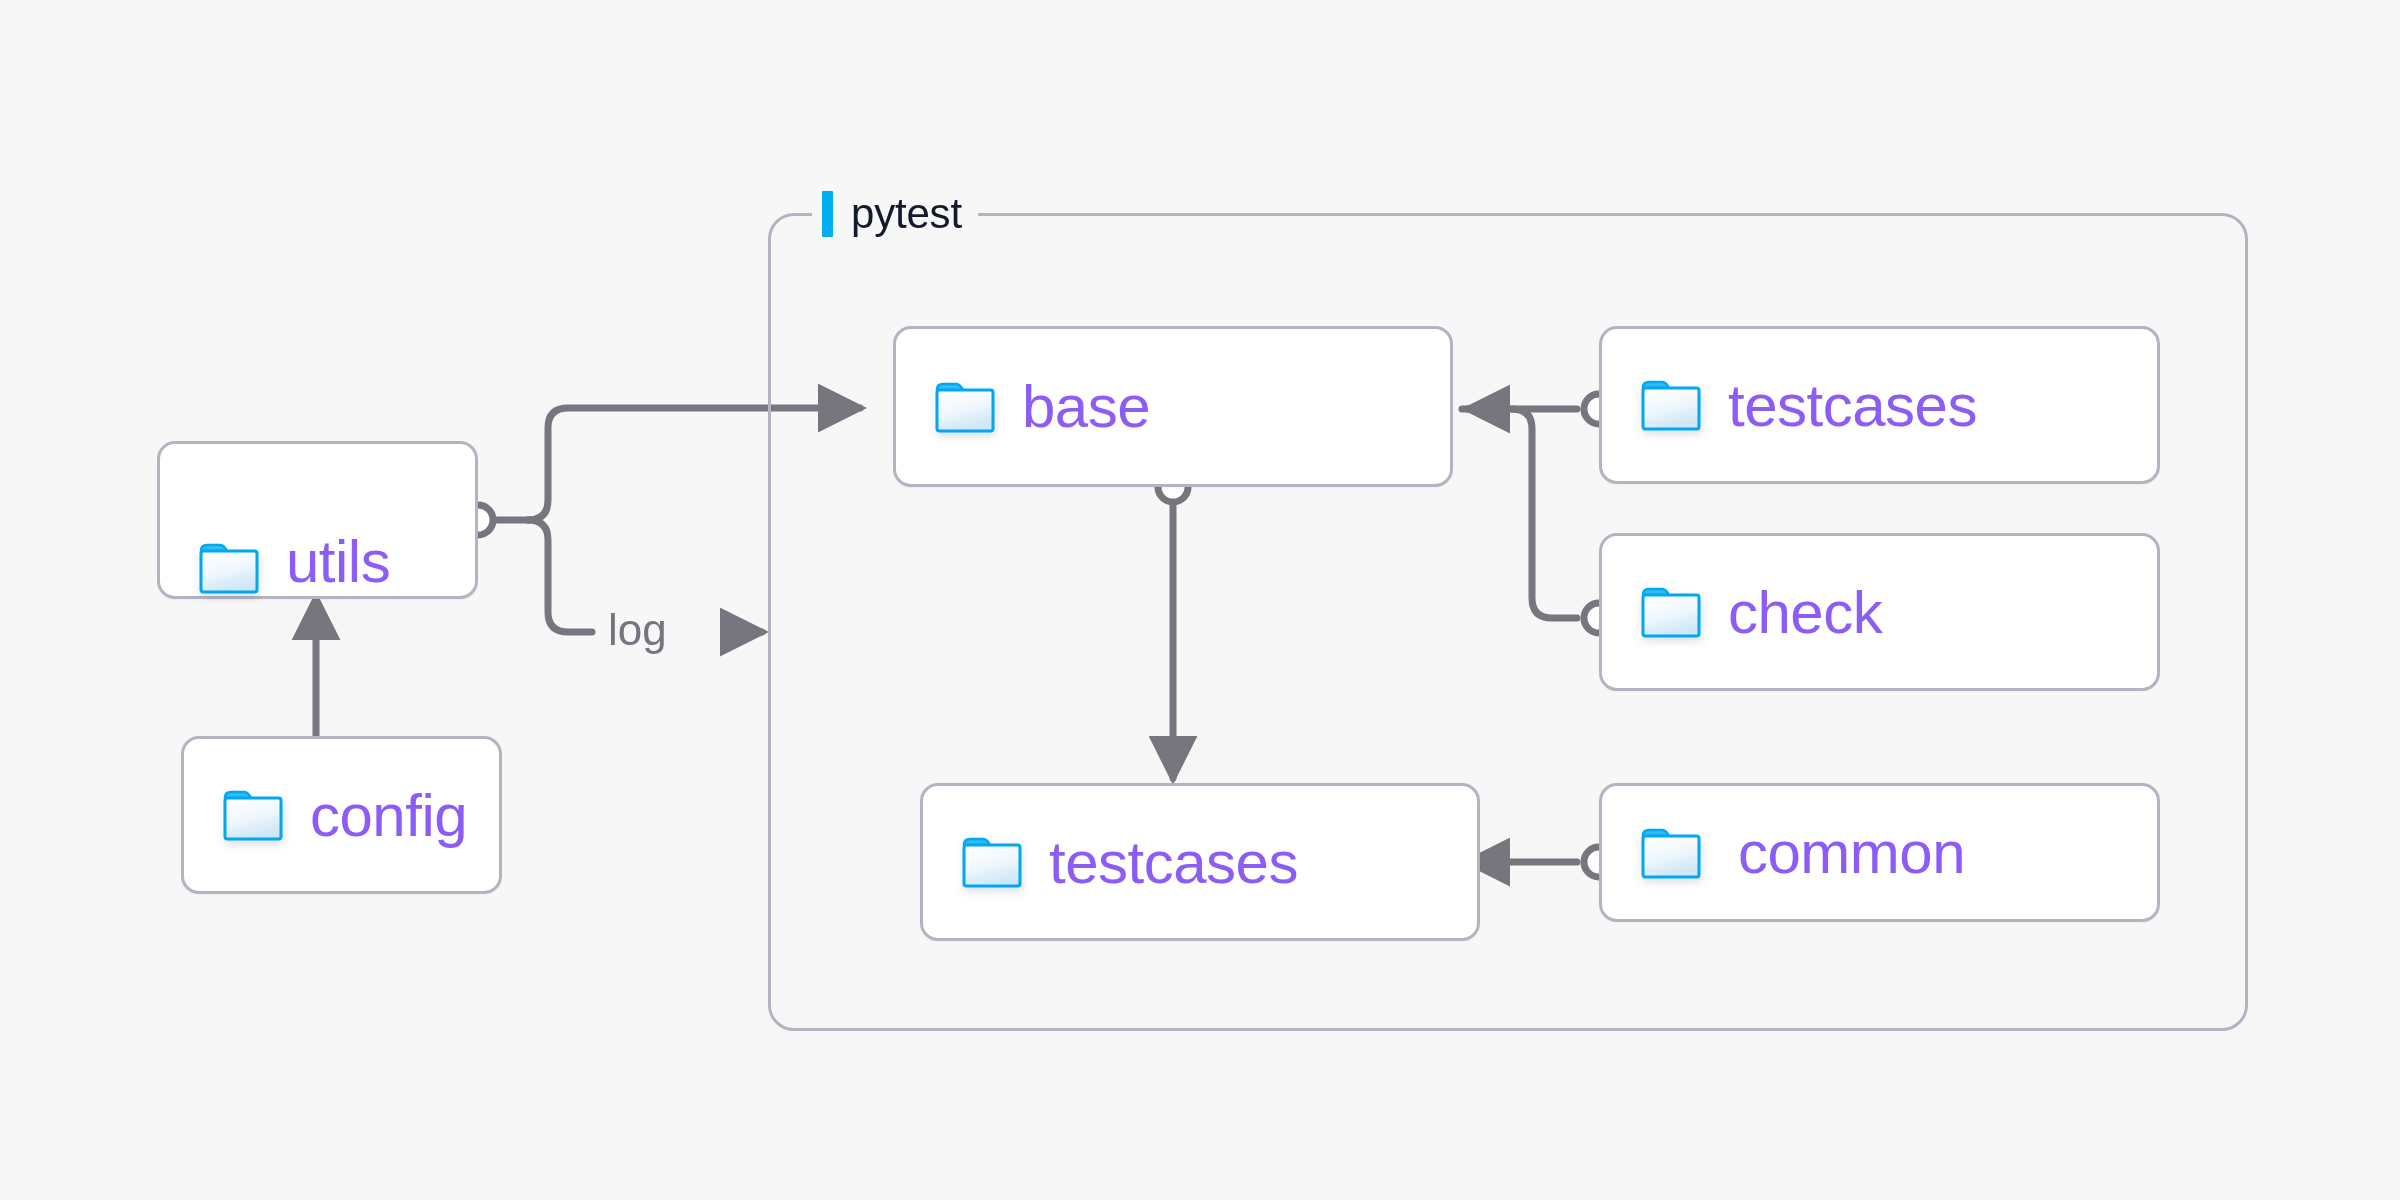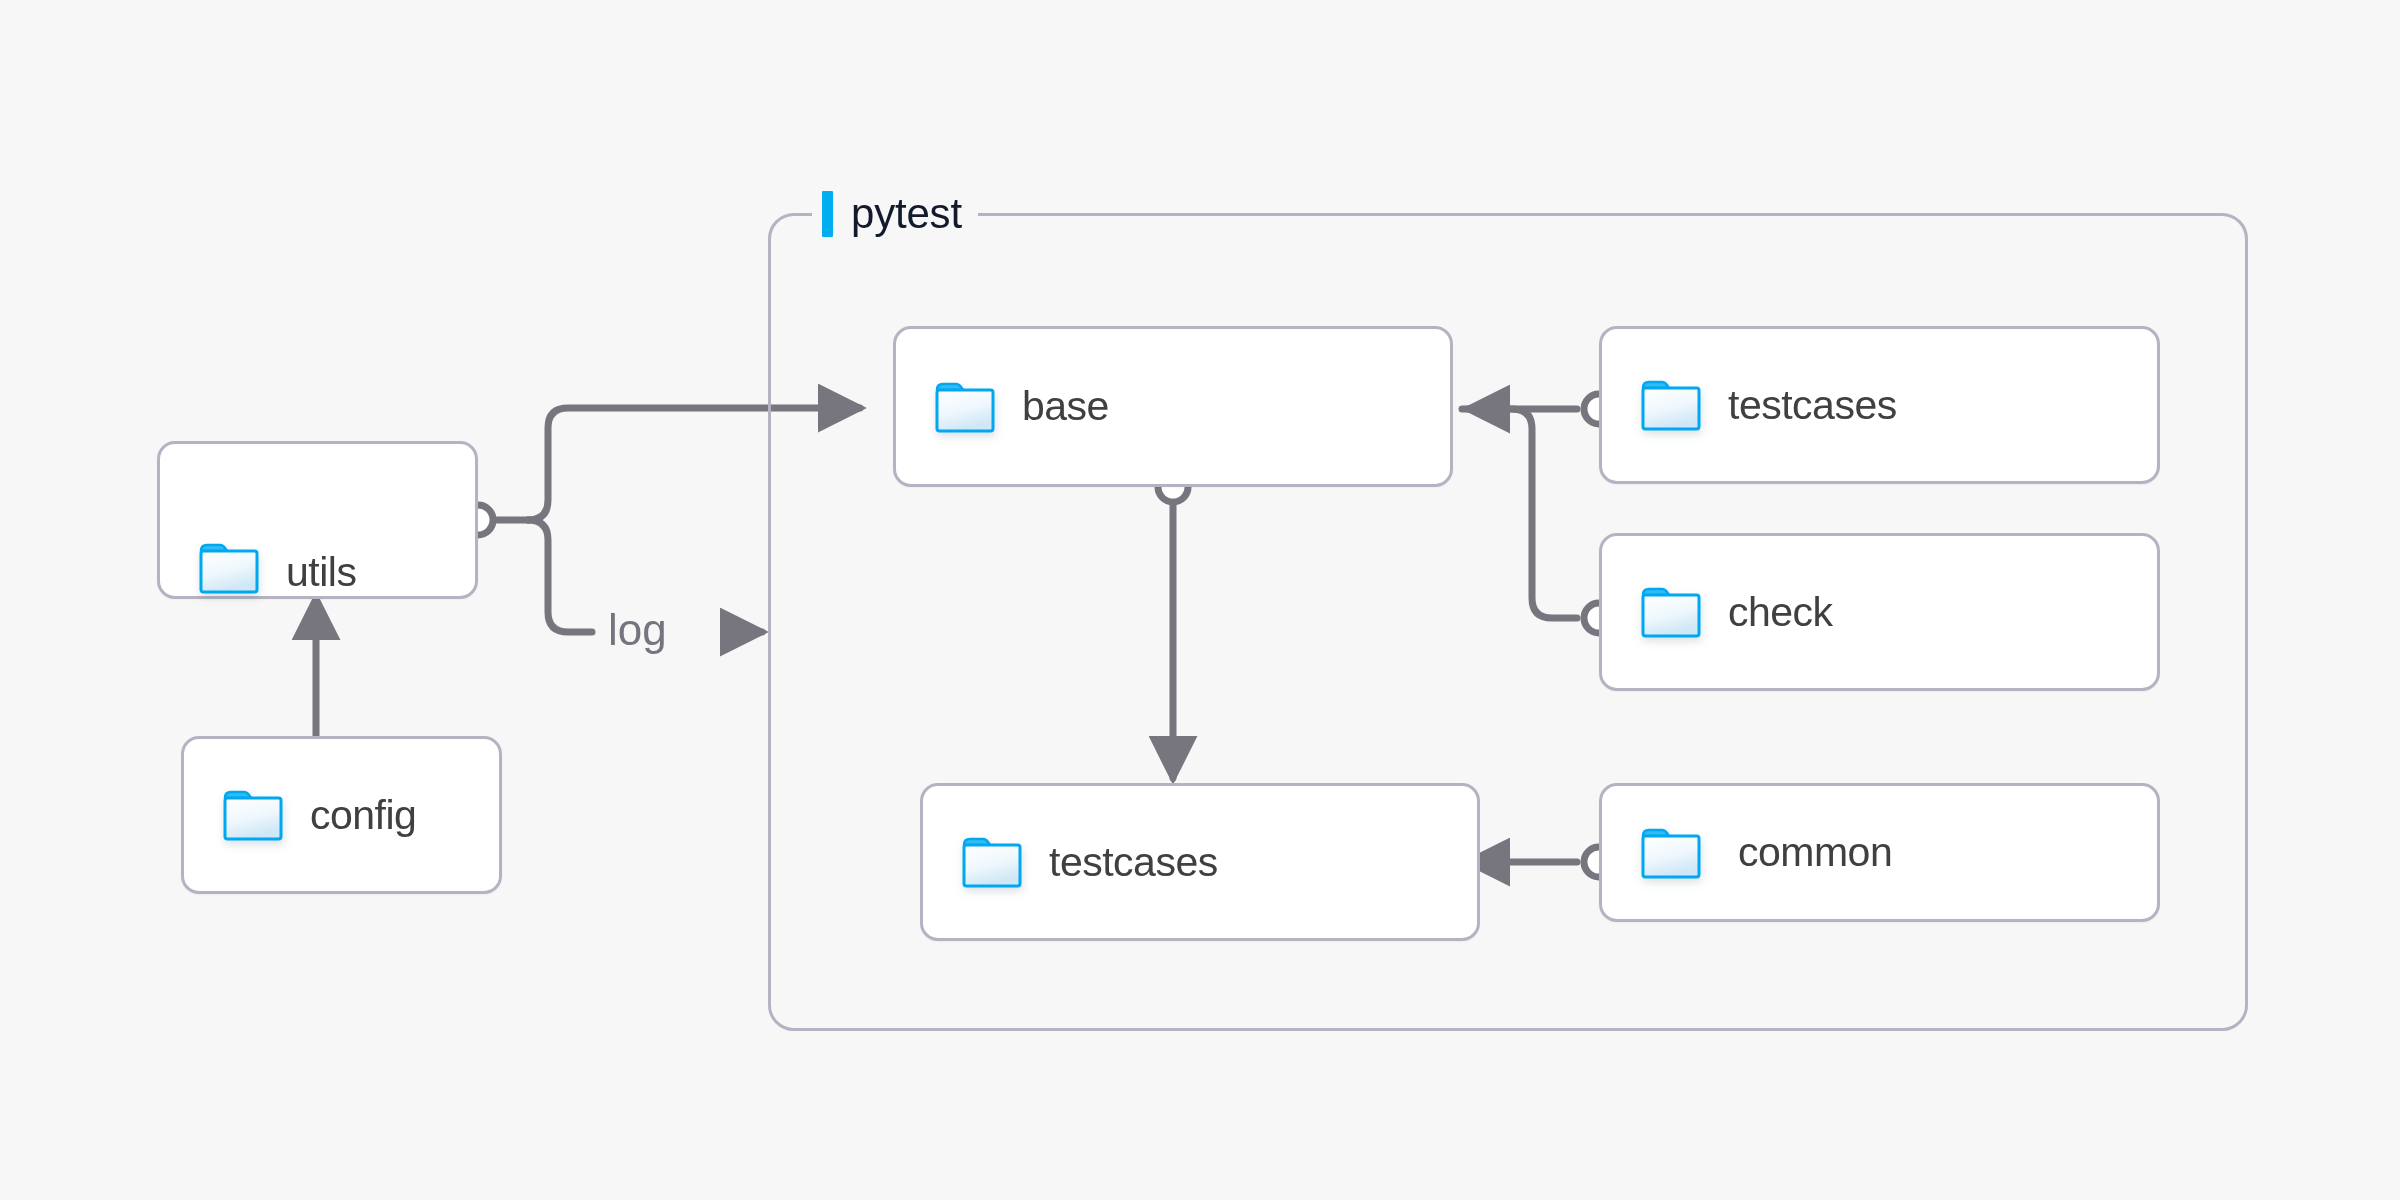--- a/index.html
+++ b/index.html
@@ -65,22 +65,22 @@
     background: #ffffff;
     border: 3px solid #b5b3c2;
     border-radius: 18px;
     display: flex;
     align-items: center;
     gap: 26px;
     padding-left: 38px;
     box-shadow: 0 1px 2px rgba(30,30,50,0.04);
   }
   .node-label {
-    font-size: 41px;
-    color: #404040;
+    font-size: 60px;
+    color: #8b5cf6;
     letter-spacing: -0.5px;
     white-space: nowrap;
   }
 
   
   .folder-icon {
     flex: none;
     width: 62px;
     height: 56px;
     position: relative;

